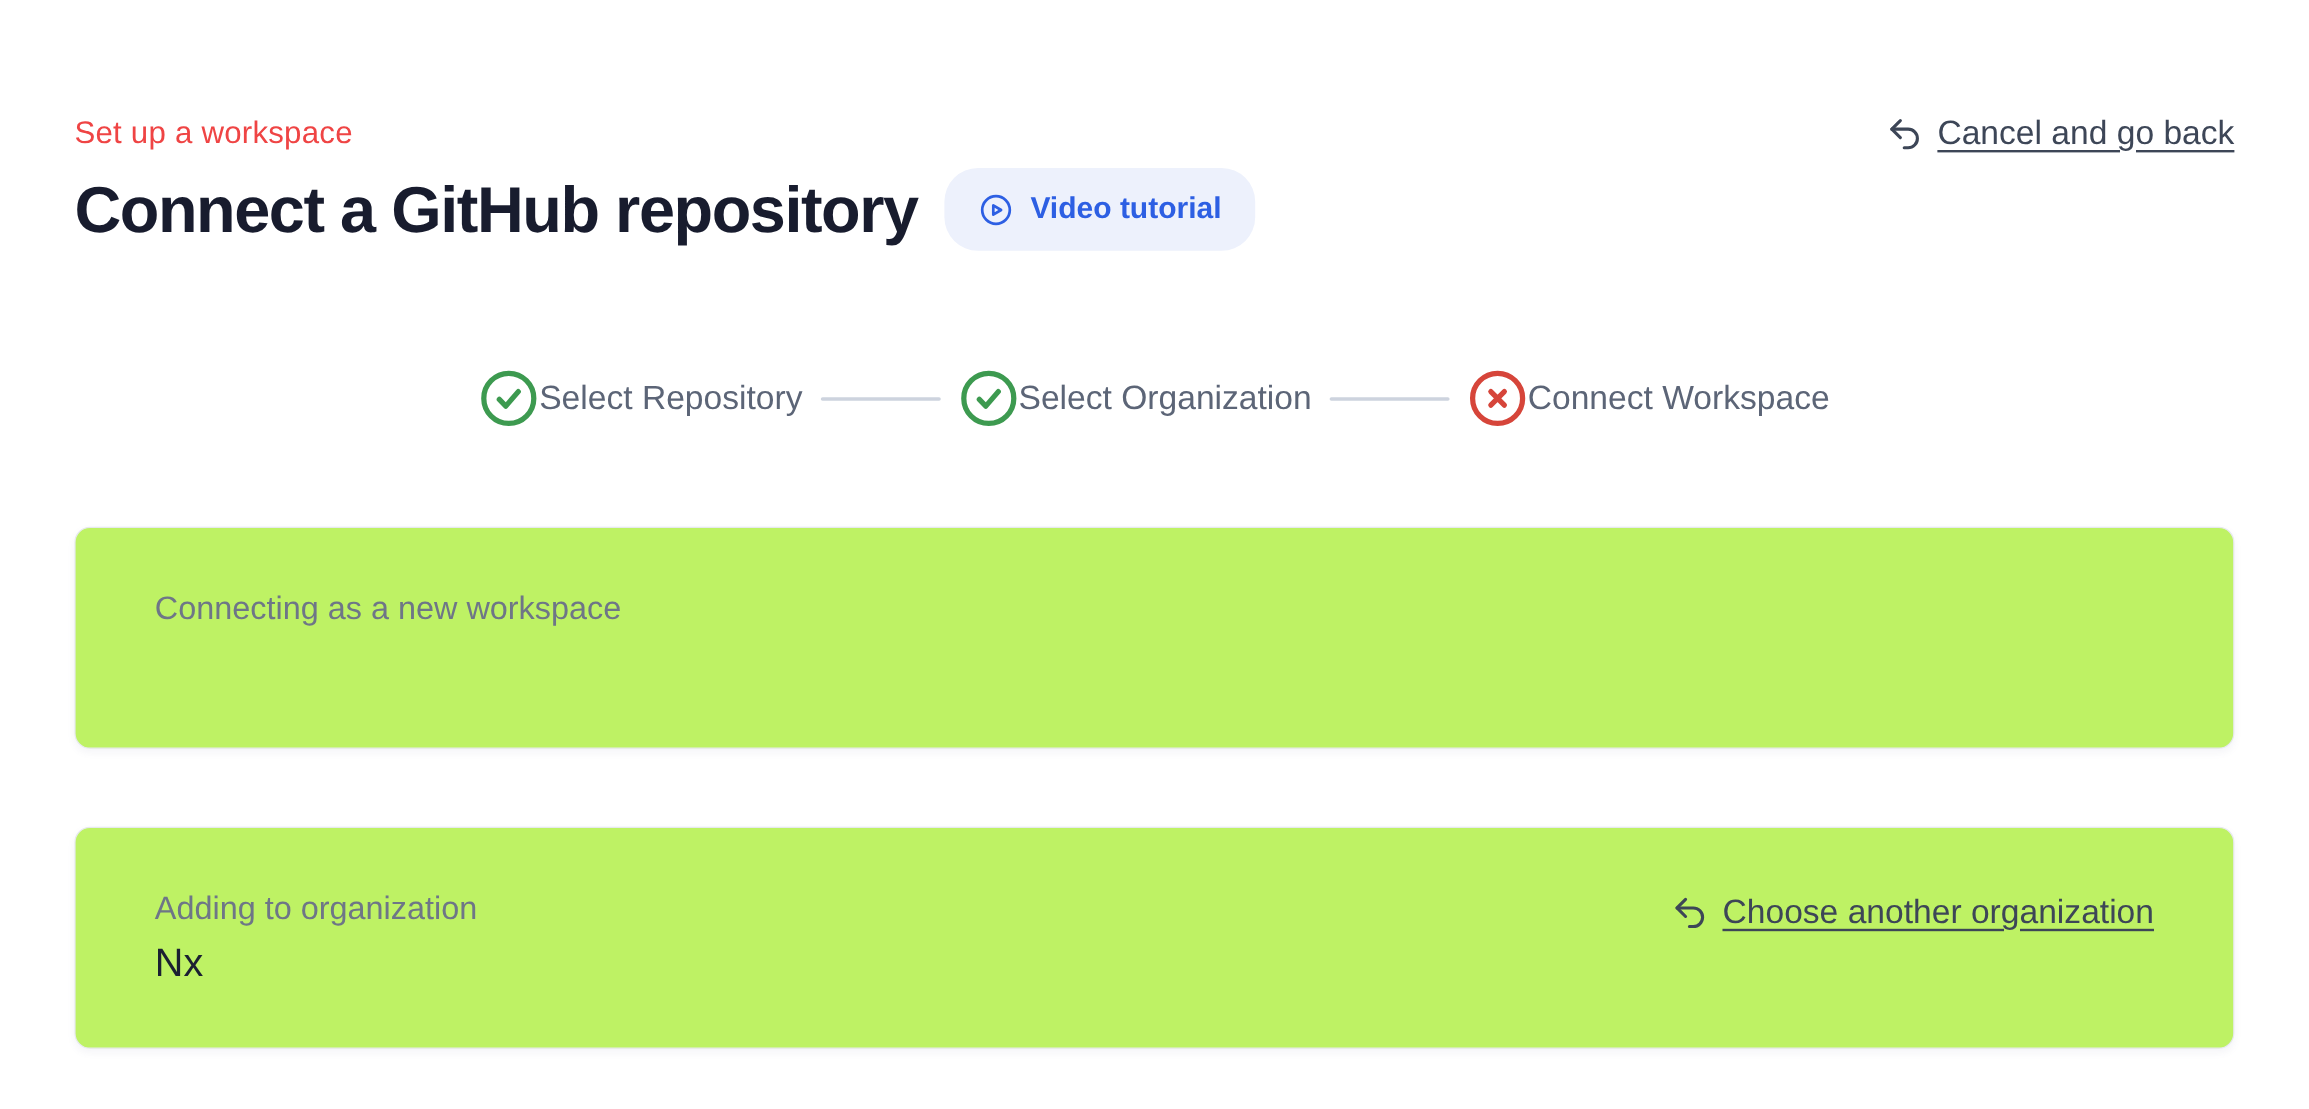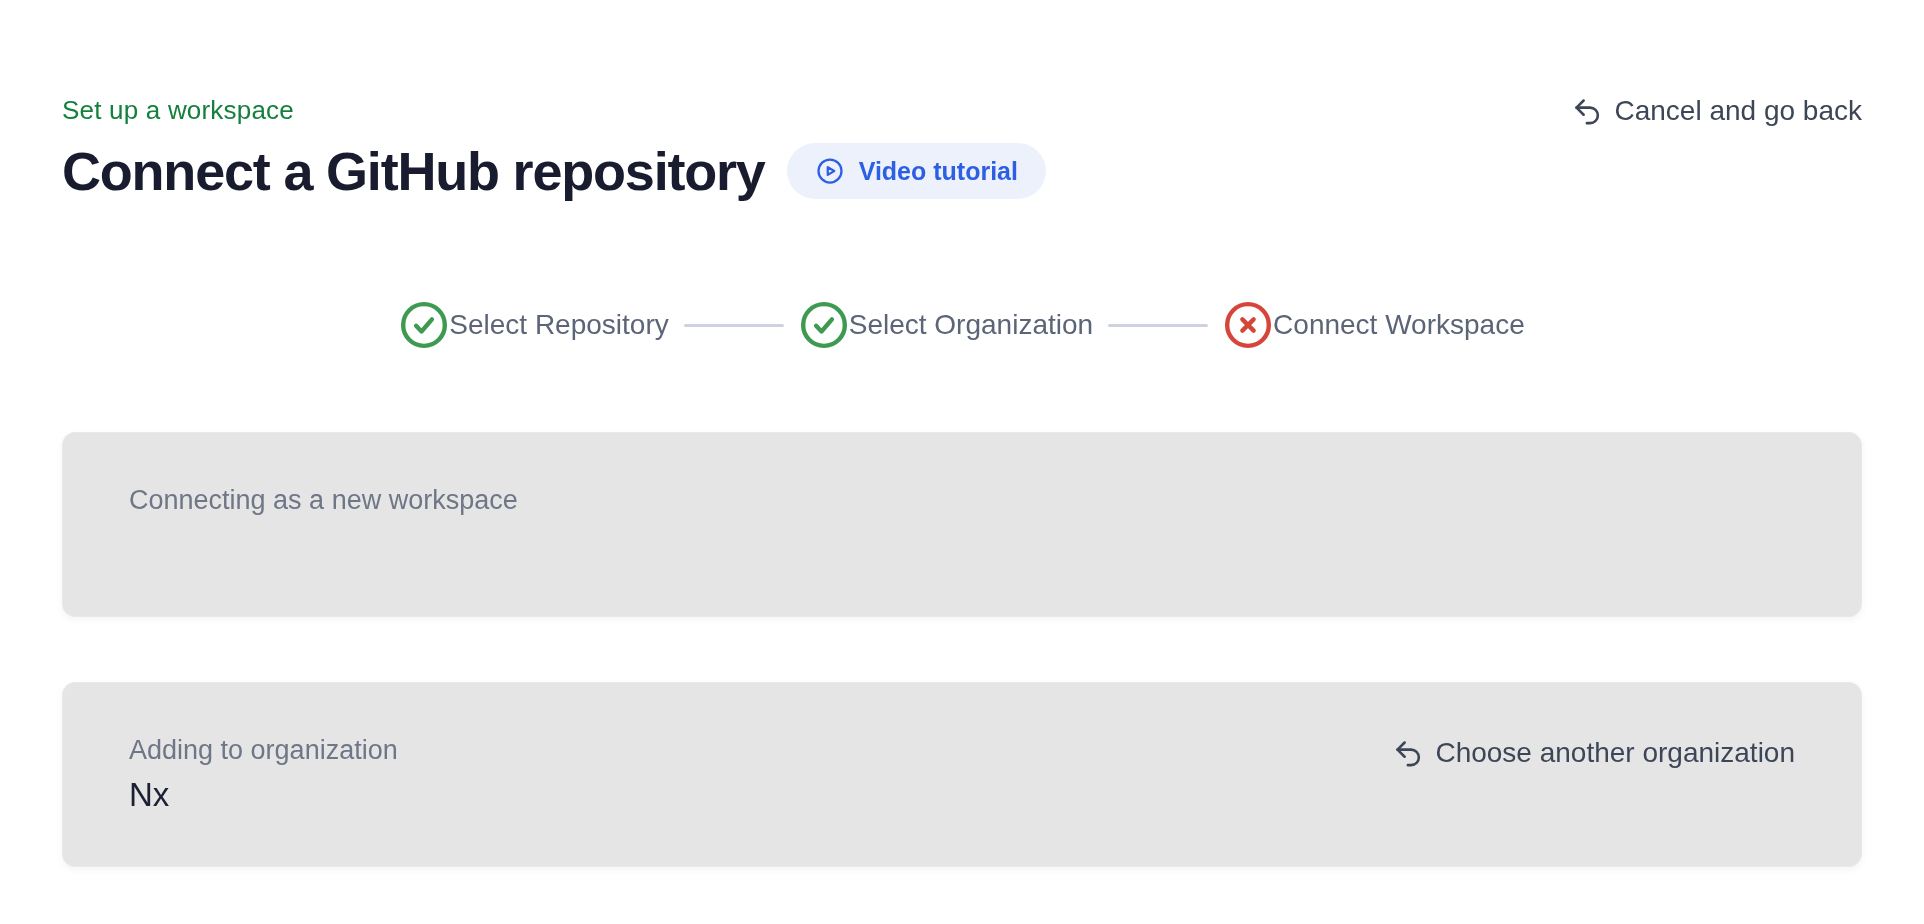--- a/index.html
+++ b/index.html
@@ -13,40 +13,40 @@
 
   
   .header-row {
     display: flex;
     justify-content: space-between;
     align-items: flex-start;
     padding-top: 95px;
   }
   .eyebrow {
     font-size: 26px;
-    color: #15803d;
+    color: #ef4444;
     letter-spacing: 0.2px;
   }
   .title-row {
     margin-top: 14px;
     display: flex;
     align-items: center;
     gap: 22px;
   }
   h1.page-title {
     font-size: 54px;
     font-weight: 700;
     letter-spacing: -1.2px;
     color: #181c2e;
   }
   .badge {
     display: inline-flex;
     align-items: center;
     gap: 14px;
-    height: 56px;
+    height: 69px;
     padding: 0 28px;
     border: none;
     border-radius: 28px;
     background: #edf1fc;
     color: #2d5fe3;
     font-family: inherit;
     font-size: 25px;
     font-weight: 700;
     cursor: pointer;
   }
@@ -57,20 +57,21 @@
     display: inline-flex;
     align-items: center;
     gap: 11px;
     color: #3d4657;
     font-size: 28px;
     text-decoration: none;
     cursor: pointer;
     white-space: nowrap;
   }
   .undo-link .link-text {
+    text-decoration: underline;
     text-decoration-thickness: 2px;
     text-underline-offset: 5px;
   }
   .undo-link svg { display: block; flex: 0 0 auto; }
 
   
   .stepper {
     margin-top: 98px;
     display: flex;
     align-items: center;
@@ -94,21 +95,21 @@
     background: #cdd3de;
     margin: 0 15px;
   }
   .step-icon svg { display: block; }
 
   
   .card {
     margin-top: 82px;
     border: 1.5px solid #e7e9ee;
     border-radius: 13px;
-    background: #e5e5e5;
+    background: #bef264;
     box-shadow: 0 3px 6px rgba(110, 115, 160, 0.07);
     padding: 52px 66px 50px 66px;
     display: flex;
     justify-content: space-between;
     align-items: flex-start;
     min-height: 185px;
   }
   .card + .card { margin-top: 65px; }
   .card-label {
     font-size: 27px;

